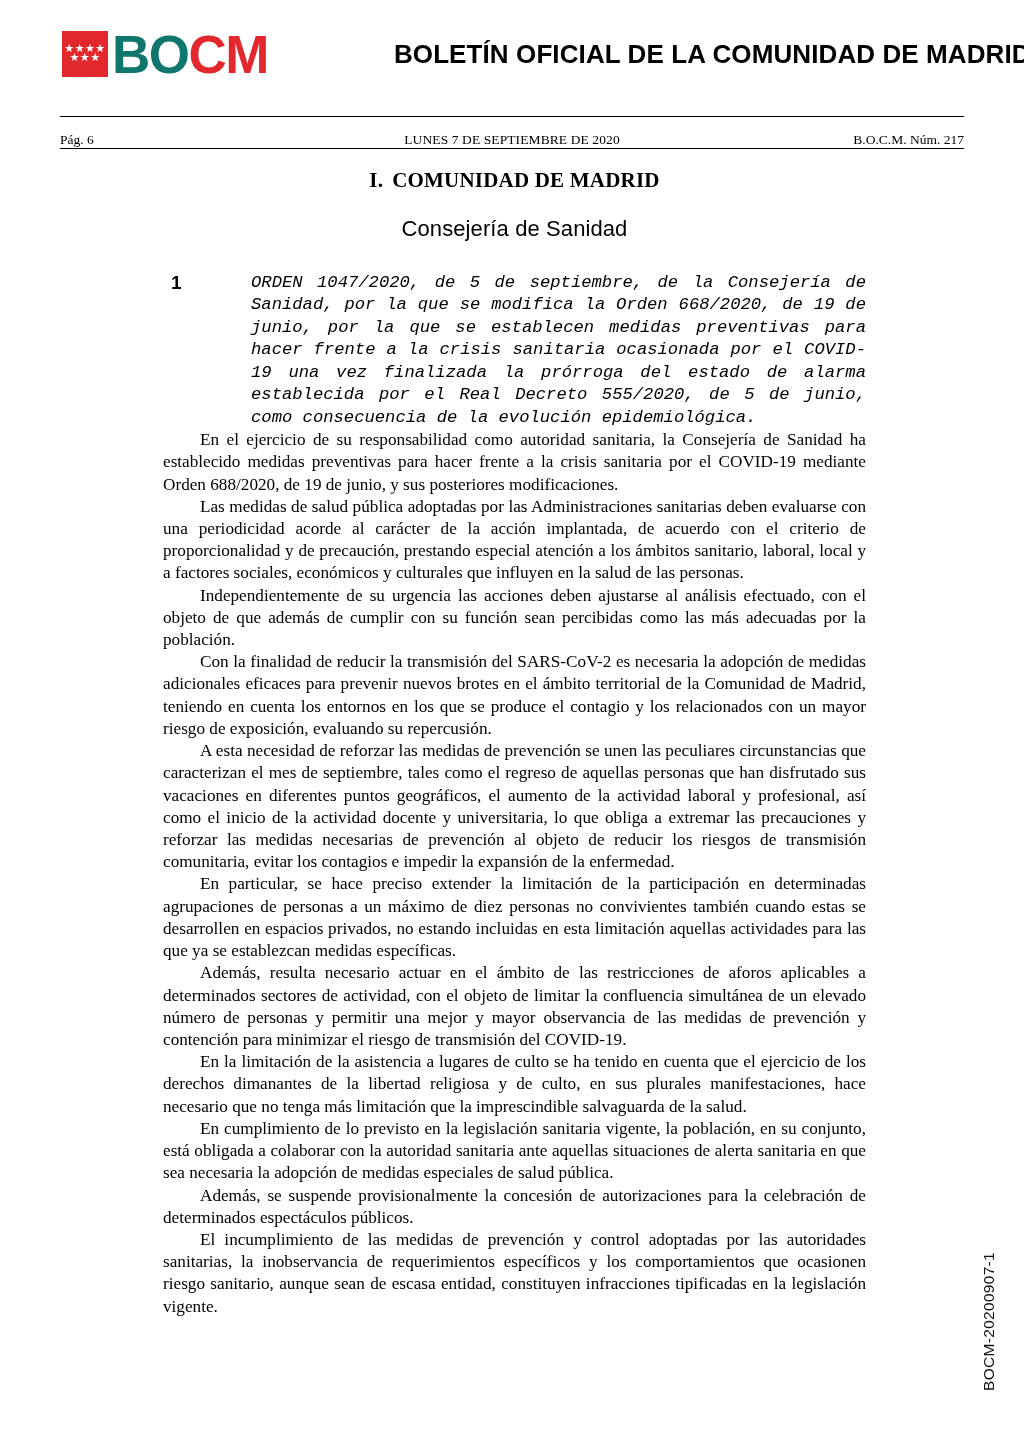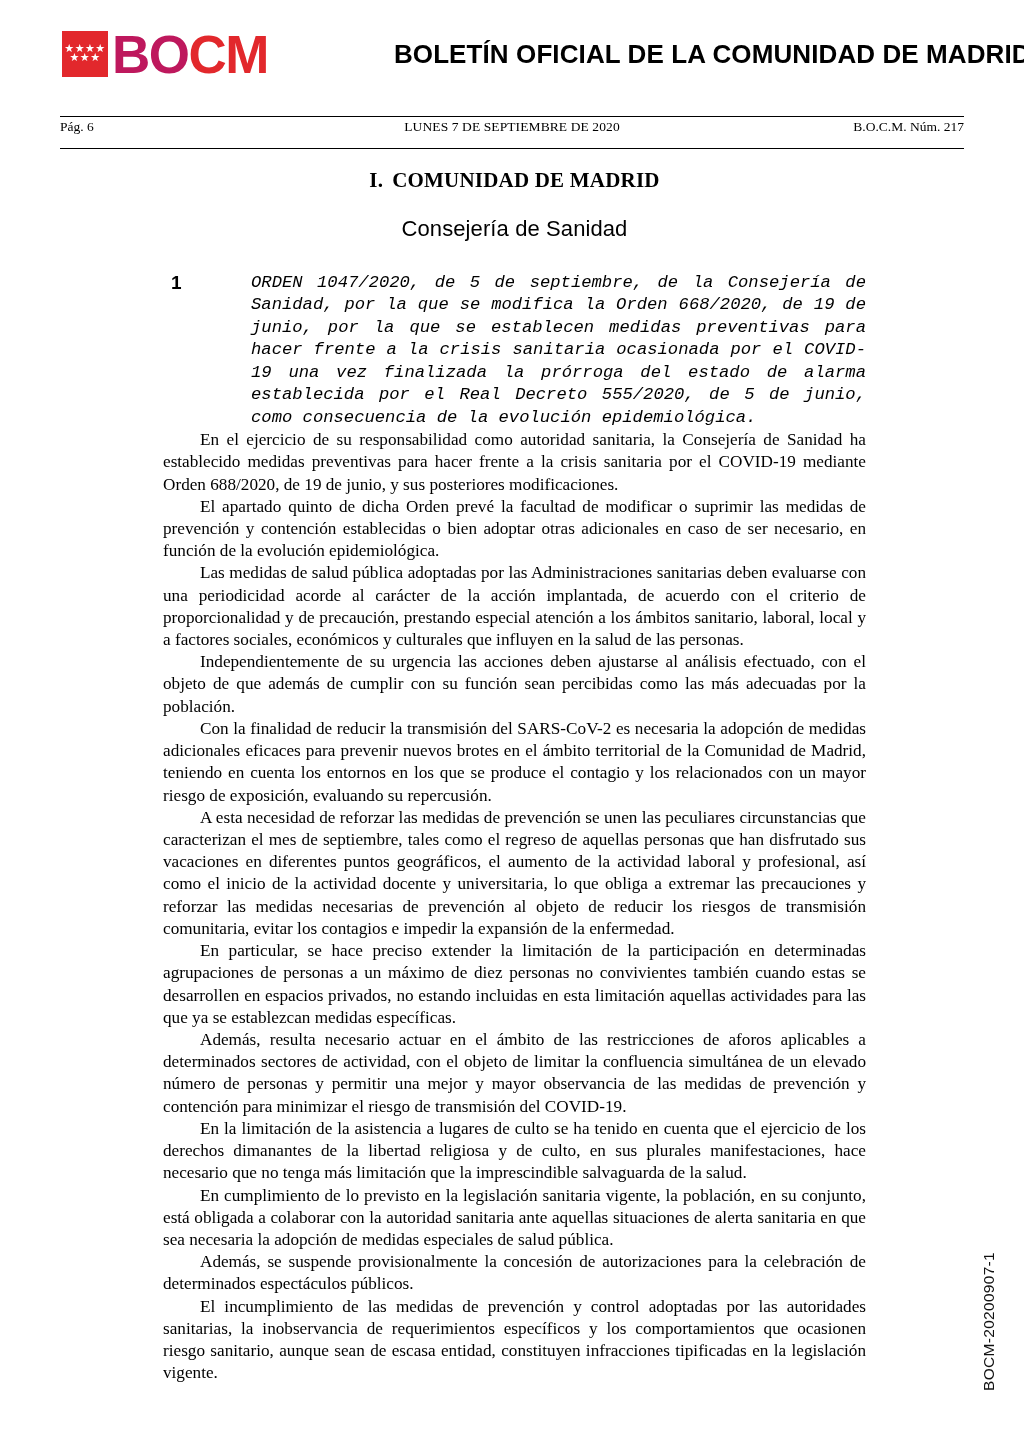--- a/index.html
+++ b/index.html
@@ -55,21 +55,21 @@
     letter-spacing: 0.5px;
     font-family: "DejaVu Sans", sans-serif;
   }
   .wordmark {
     font-family: "Liberation Sans", sans-serif;
     font-weight: bold;
     font-size: 53px;
     letter-spacing: -1.5px;
     line-height: 1;
   }
-  .wm-bo { color: #be185d; }
+  .wm-bo { color: #0f766e; }
   .wm-cm { color: #e2282c; }
 
   .masthead-title {
     font-family: "Liberation Sans", sans-serif;
     font-weight: bold;
     font-size: 26px;
     letter-spacing: 0.1px;
     color: #000000;
     margin-left: 126px;
     white-space: nowrap;
@@ -82,25 +82,24 @@
     width: 904px;
     height: 1px;
     background: #000000;
   }
   .rule-top { top: 116px; }
   .rule-bot { top: 148px; }
 
   .headerline {
     position: absolute;
     left: 60px;
-    top: 113px;
+    top: 132px;
     width: 904px;
     height: 28px;
     display: flex;
-    align-items: center;
     font-family: "Liberation Serif", serif;
     font-size: 13.5px;
     color: #000000;
   }
   .hl-left   { flex: 0 0 240px; text-align: left; }
   .hl-center { flex: 1 1 auto; text-align: center; letter-spacing: 0.1px; }
   .hl-right  { flex: 0 0 240px; text-align: right; }
 
   
   .content {
@@ -227,21 +226,20 @@
 
     <h3 class="organ-title">Consejería de Sanidad</h3>
 
     <div class="order-entry">
       <div class="order-number">1</div>
       <div class="order-caption">ORDEN 1047/2020, de 5 de septiembre, de la Consejería de Sanidad, por la que se modifica la Orden 668/2020, de 19 de junio, por la que se establecen medidas preventivas para hacer frente a la crisis sanitaria ocasionada por el COVID-19 una vez finalizada la prórroga del estado de alarma establecida por el Real Decreto 555/2020, de 5 de junio, como consecuencia de la evolución epidemiológica.</div>
     </div>
 
     <div class="body-copy">
       <p>En el ejercicio de su responsabilidad como autoridad sanitaria, la Consejería de Sanidad ha establecido medidas preventivas para hacer frente a la crisis sanitaria por el COVID-19 mediante Orden 688/2020, de 19 de junio, y sus posteriores modificaciones.</p>
-      <p>El apartado quinto de dicha Orden prevé la facultad de modificar o suprimir las medidas de prevención y contención establecidas o bien adoptar otras adicionales en caso de ser necesario, en función de la evolución epidemiológica.</p>
       <p>Las medidas de salud pública adoptadas por las Administraciones sanitarias deben evaluarse con una periodicidad acorde al carácter de la acción implantada, de acuerdo con el criterio de proporcionalidad y de precaución, prestando especial atención a los ámbitos sanitario, laboral, local y a factores sociales, económicos y culturales que influyen en la salud de las personas.</p>
       <p>Independientemente de su urgencia las acciones deben ajustarse al análisis efectuado, con el objeto de que además de cumplir con su función sean percibidas como las más adecuadas por la población.</p>
       <p>Con la finalidad de reducir la transmisión del SARS-CoV-2 es necesaria la adopción de medidas adicionales eficaces para prevenir nuevos brotes en el ámbito territorial de la Comunidad de Madrid, teniendo en cuenta los entornos en los que se produce el contagio y los relacionados con un mayor riesgo de exposición, evaluando su repercusión.</p>
       <p>A esta necesidad de reforzar las medidas de prevención se unen las peculiares circunstancias que caracterizan el mes de septiembre, tales como el regreso de aquellas personas que han disfrutado sus vacaciones en diferentes puntos geográficos, el aumento de la actividad laboral y profesional, así como el inicio de la actividad docente y universitaria, lo que obliga a extremar las precauciones y reforzar las medidas necesarias de prevención al objeto de reducir los riesgos de transmisión comunitaria, evitar los contagios e impedir la expansión de la enfermedad.</p>
       <p>En particular, se hace preciso extender la limitación de la participación en determinadas agrupaciones de personas a un máximo de diez personas no convivientes también cuando estas se desarrollen en espacios privados, no estando incluidas en esta limitación aquellas actividades para las que ya se establezcan medidas específicas.</p>
       <p>Además, resulta necesario actuar en el ámbito de las restricciones de aforos aplicables a determinados sectores de actividad, con el objeto de limitar la confluencia simultánea de un elevado número de personas y permitir una mejor y mayor observancia de las medidas de prevención y contención para minimizar el riesgo de transmisión del COVID-19.</p>
       <p>En la limitación de la asistencia a lugares de culto se ha tenido en cuenta que el ejercicio de los derechos dimanantes de la libertad religiosa y de culto, en sus plurales manifestaciones, hace necesario que no tenga más limitación que la imprescindible salvaguarda de la salud.</p>
       <p>En cumplimiento de lo previsto en la legislación sanitaria vigente, la población, en su conjunto, está obligada a colaborar con la autoridad sanitaria ante aquellas situaciones de alerta sanitaria en que sea necesaria la adopción de medidas especiales de salud pública.</p>
       <p>Además, se suspende provisionalmente la concesión de autorizaciones para la celebración de determinados espectáculos públicos.</p>
       <p>El incumplimiento de las medidas de prevención y control adoptadas por las autoridades sanitarias, la inobservancia de requerimientos específicos y los comportamientos que ocasionen riesgo sanitario, aunque sean de escasa entidad, constituyen infracciones tipificadas en la legislación vigente.</p>

